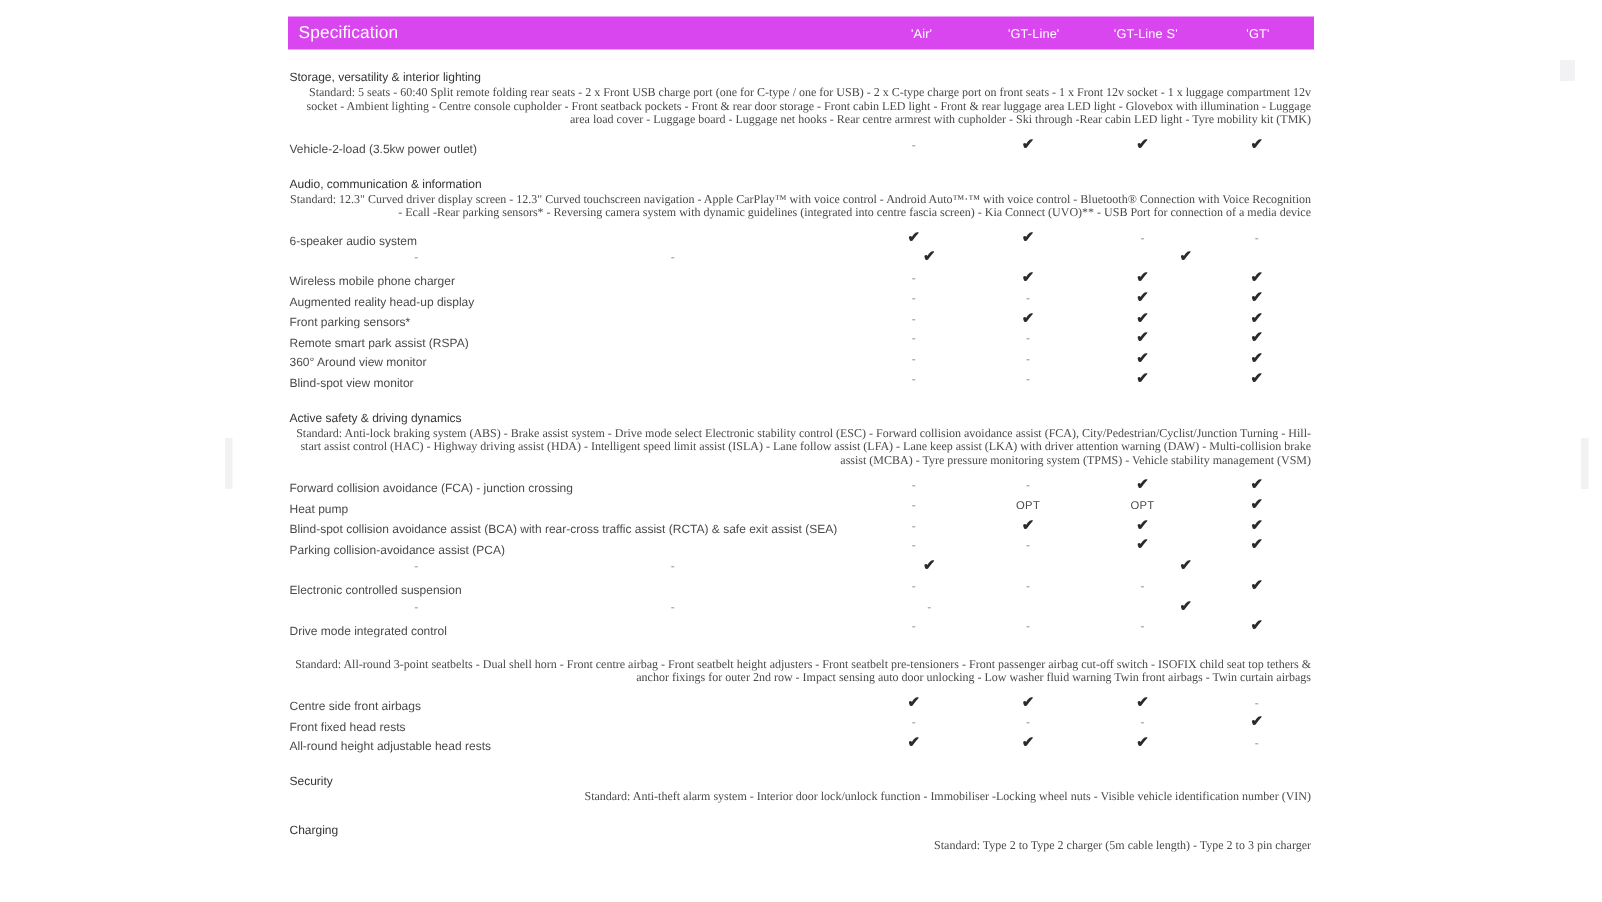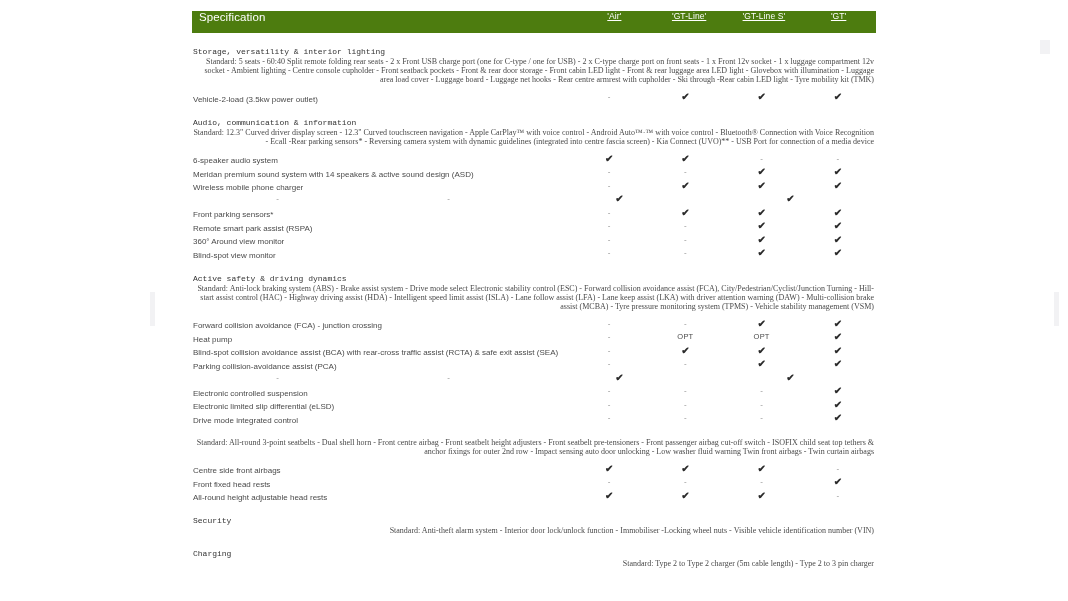--- a/index.html
+++ b/index.html
@@ -35,53 +35,52 @@
   .sheet {
     position: absolute;
     left: 192px;
     top: 11px;
     width: 684px;
   }
 
   
   .header-bar {
     display: flex;
-    background: #4d7c0f;
+    align-items: center;
+    background: #d946ef;
     height: 22px;
     color: #ffffff;
   }
   .header-title {
     flex: 0 0 auto;
     width: 378px;
     padding-left: 7px;
     font-size: 11.5px;
     letter-spacing: 0.1px;
   }
   .header-cols {
     flex: 1 1 auto;
     display: flex;
   }
   .header-col {
     flex: 1 1 0;
     text-align: center;
     font-size: 8.5px;
     letter-spacing: 0.1px;
-    text-decoration: underline;
   }
 
   
   .section {
     margin-top: 13px;
   }
   .section-title {
     font-size: 8px;
     color: #333333;
     line-height: 11px;
     padding-left: 1px;
-    font-family: Liberation Mono, monospace;
   }
   .section-standard {
     font-size: 8px;
     color: #4a4a4a;
     line-height: 9px;
     padding-left: 1px;
     padding-right: 2px;
     text-align: right;
     font-family: Liberation Serif, serif;
   }
@@ -174,38 +173,38 @@
             <div class="row">
               <div class="row-label">6-speaker audio system</div>
               <div class="row-cells">
                 <div class="cell check">✔</div>
                 <div class="cell check">✔</div>
                 <div class="cell dash">-</div>
                 <div class="cell dash">-</div>
               </div>
             </div>
             <div class="row">
-              <div class="row-label">Meridan premium sound system with 14 speakers &amp; active sound design (ASD)</div>
               <div class="row-cells">
                 <div class="cell dash">-</div>
                 <div class="cell dash">-</div>
                 <div class="cell check">✔</div>
                 <div class="cell check">✔</div>
               </div>
             </div>
             <div class="row">
               <div class="row-label">Wireless mobile phone charger</div>
               <div class="row-cells">
                 <div class="cell dash">-</div>
                 <div class="cell check">✔</div>
                 <div class="cell check">✔</div>
                 <div class="cell check">✔</div>
               </div>
             </div>
             <div class="row">
+              <div class="row-label">Augmented reality head-up display</div>
               <div class="row-cells">
                 <div class="cell dash">-</div>
                 <div class="cell dash">-</div>
                 <div class="cell check">✔</div>
                 <div class="cell check">✔</div>
               </div>
             </div>
             <div class="row">
               <div class="row-label">Front parking sensors*</div>
               <div class="row-cells">
@@ -295,21 +294,20 @@
             <div class="row">
               <div class="row-label">Electronic controlled suspension</div>
               <div class="row-cells">
                 <div class="cell dash">-</div>
                 <div class="cell dash">-</div>
                 <div class="cell dash">-</div>
                 <div class="cell check">✔</div>
               </div>
             </div>
             <div class="row">
-              <div class="row-label">Electronic limited slip differential (eLSD)</div>
               <div class="row-cells">
                 <div class="cell dash">-</div>
                 <div class="cell dash">-</div>
                 <div class="cell dash">-</div>
                 <div class="cell check">✔</div>
               </div>
             </div>
             <div class="row">
               <div class="row-label">Drive mode integrated control</div>
               <div class="row-cells">

